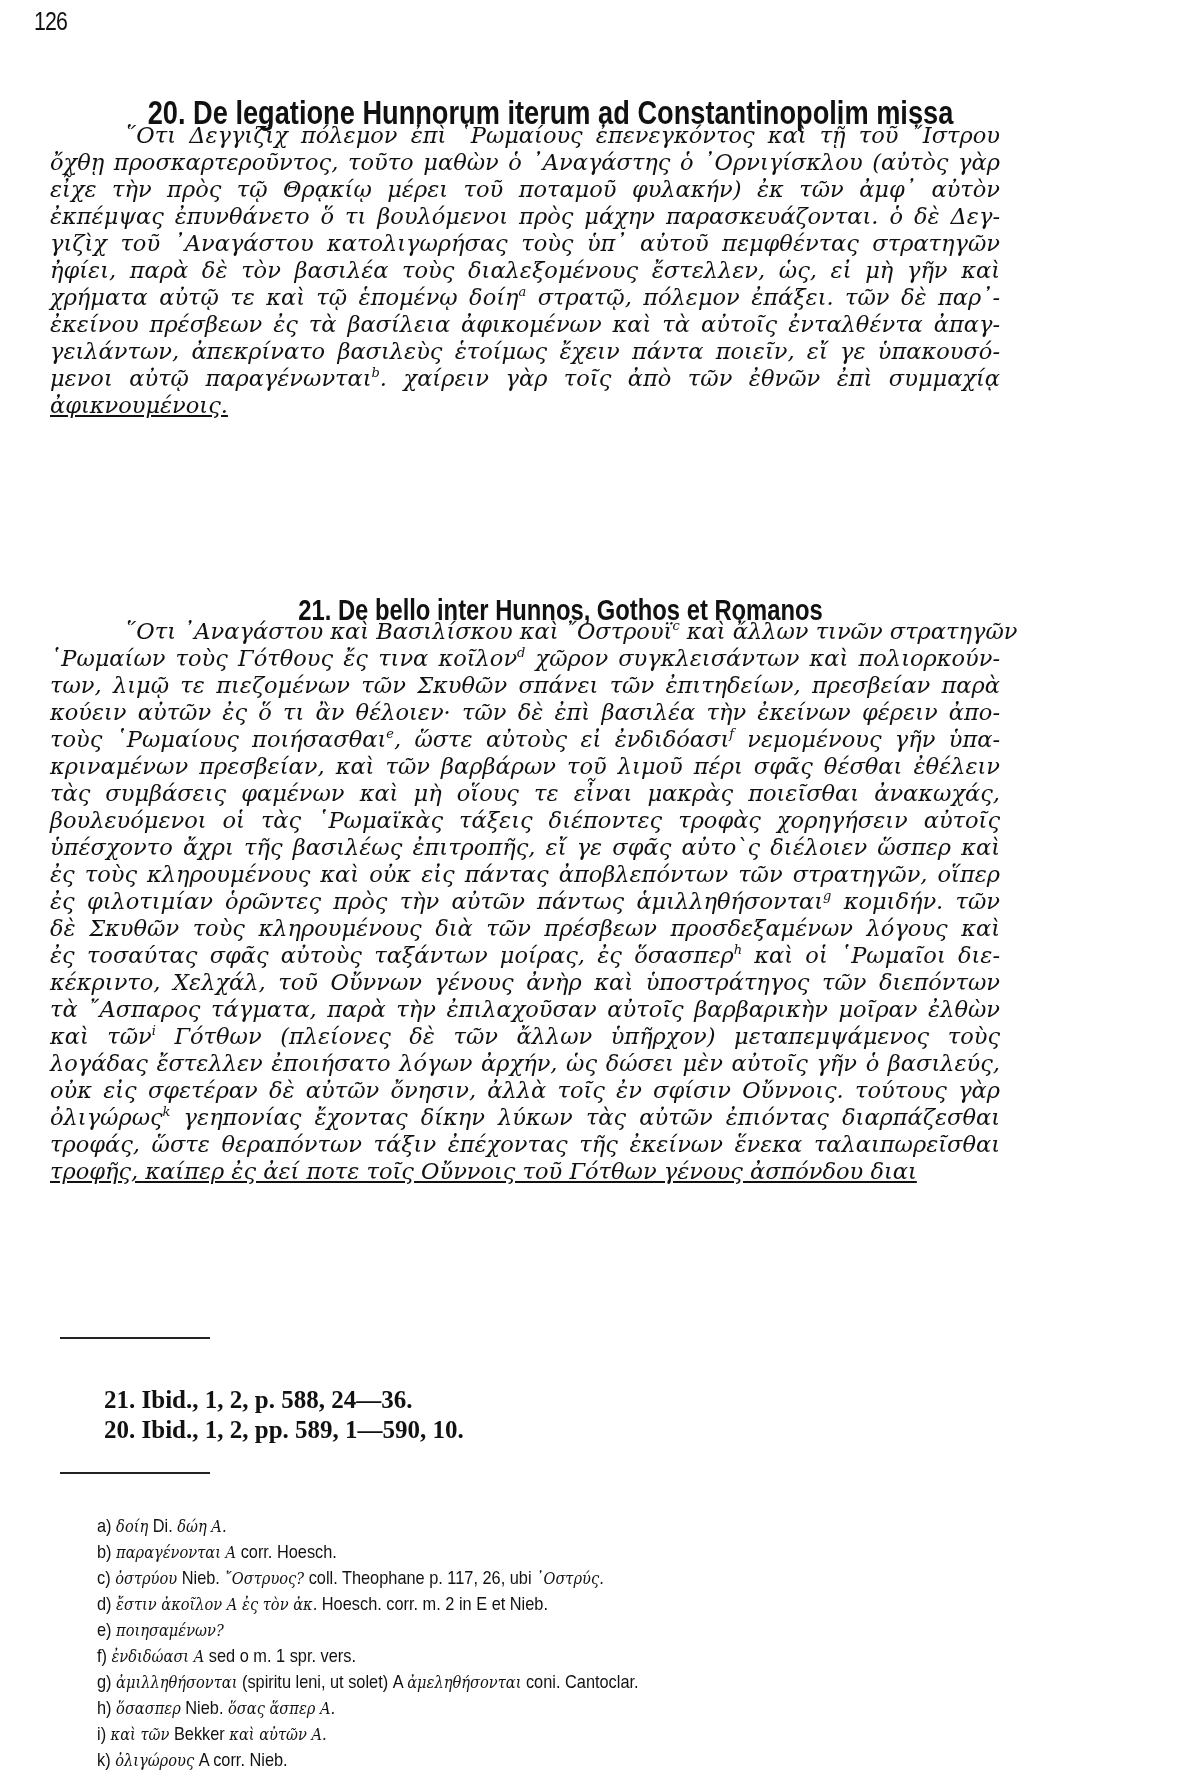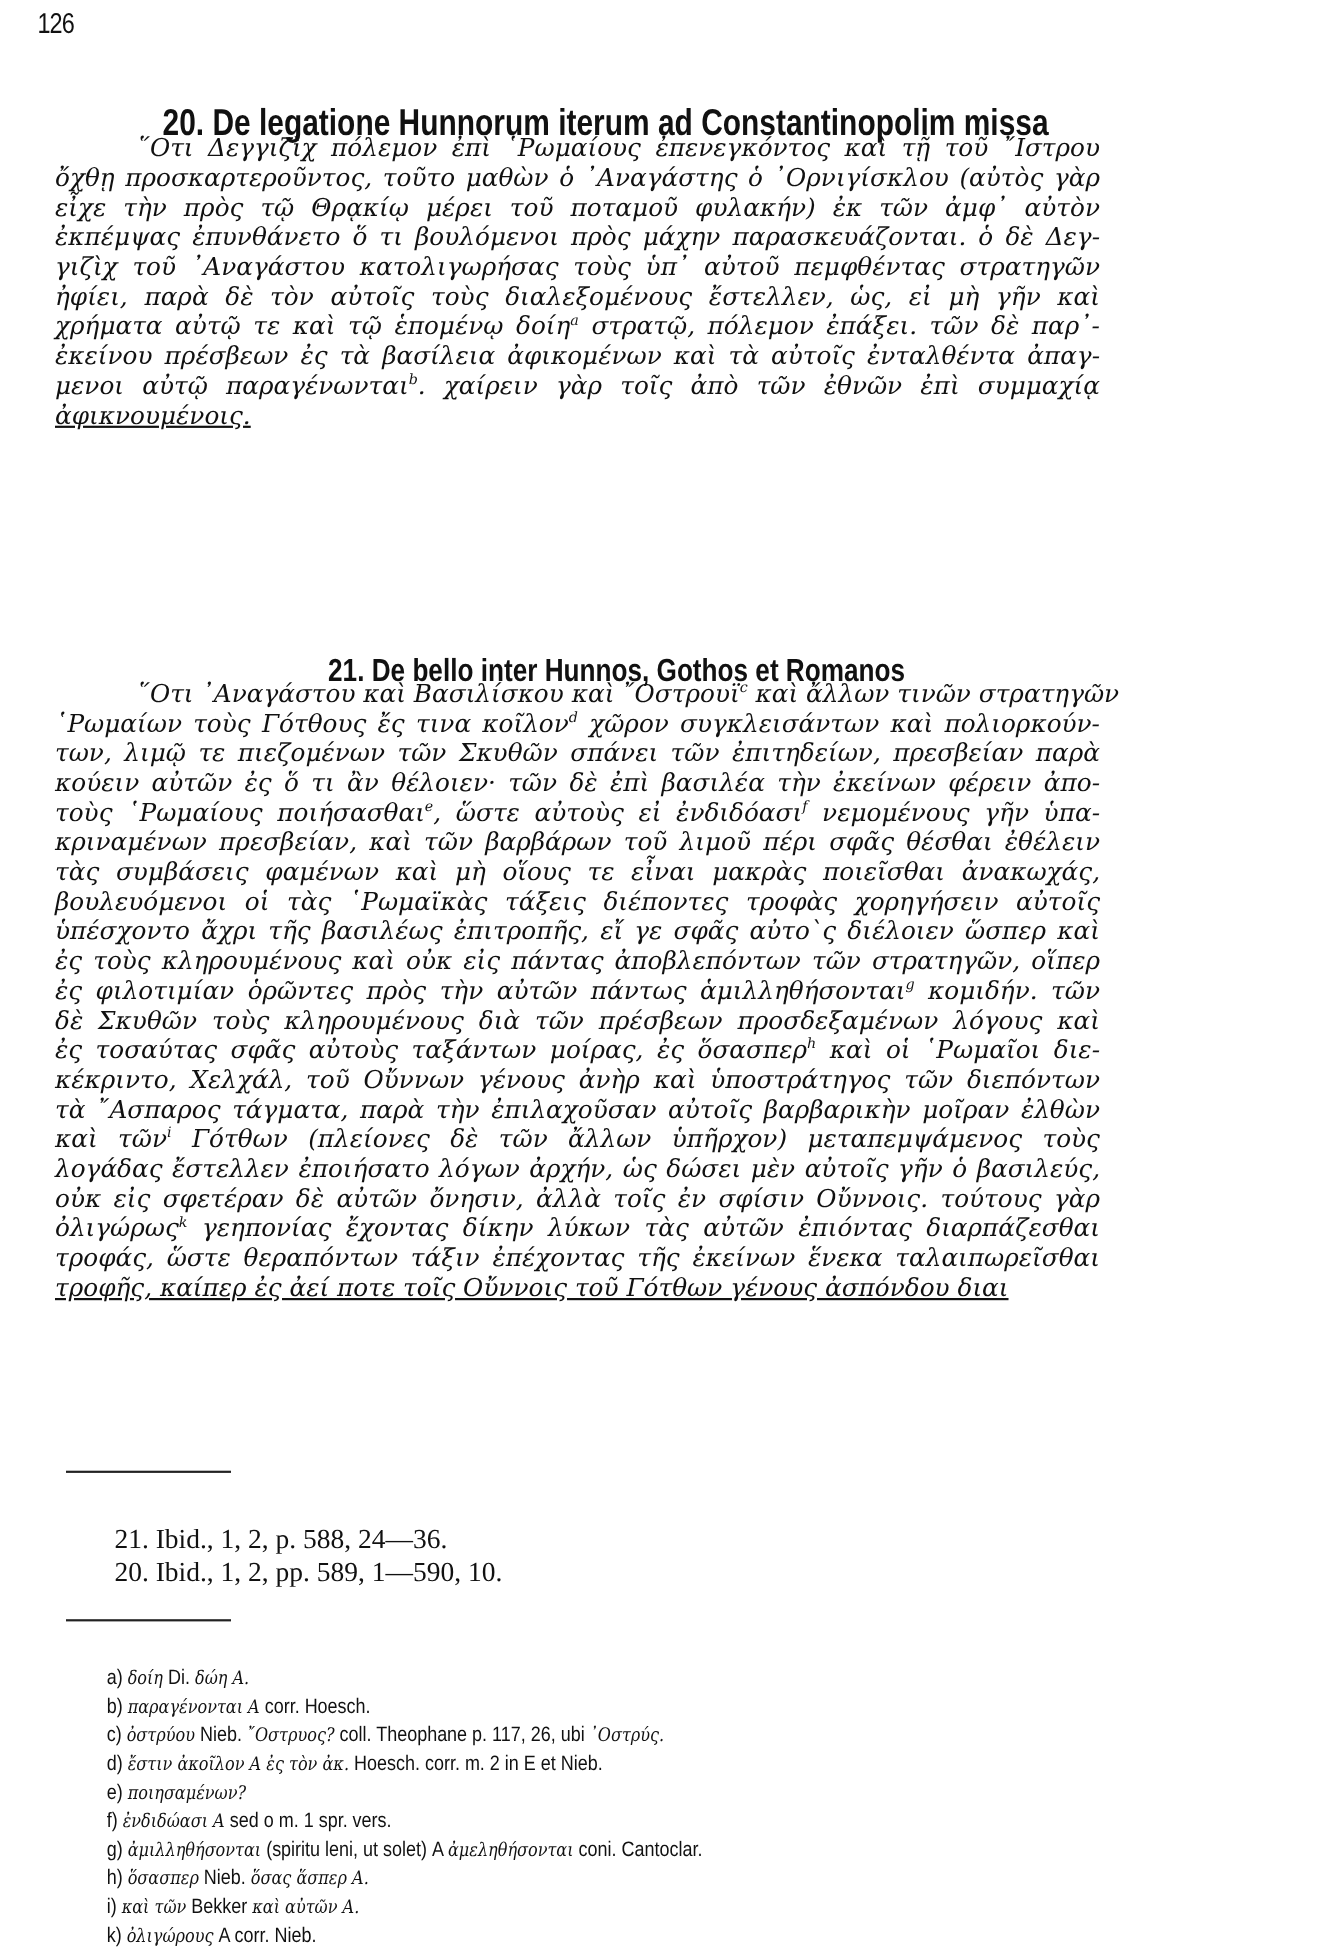--- a/index.html
+++ b/index.html
@@ -33,44 +33,45 @@
   .greek-21 { top: 618px; }
   sup { font-size: 13px; line-height: 0; vertical-align: 9px; font-style: italic; }
   .rule {
     position: absolute; left: 60px; width: 150px; height: 0;
     border-top: 2px solid #222;
   }
   .rule-1 { top: 1337px; }
   .rule-2 { top: 1472px; }
   .sources {
     position: absolute; left: 104px; top: 1385px;
-    font-family: "Liberation Serif", serif; font-size: 25px; line-height: 30px;
+    font-family: "Liberation Serif", serif; font-size: 25px; line-height: 30px; font-weight: bold;
   }
   .notes {
     position: absolute; left: 97px; top: 1513px;
     font-family: "Liberation Sans", sans-serif; font-size: 19px; line-height: 25px;
   }
   .notes .note { white-space: nowrap; transform: scaleX(0.86); transform-origin: left top; }
   .notes .g { font-family: "DejaVu Serif", serif; font-style: italic; font-size: 17px; }
 </style>
 </head>
 <body>
 
 <div class="page-number">126</div>
 
 <h1 class="heading heading-20">20. De legatione Hunnorum iterum ad Constantinopolim missa</h1>
 <div class="greek greek-20">
     <span class="ln indent">῞Οτι Δεγγιζὶχ πόλεμον ἐπὶ ῾Ρωμαίους ἐπενεγκόντος καὶ τῇ τοῦ ῎Ιστρου</span>
     <span class="ln">ὄχθῃ προσκαρτεροῦντος, τοῦτο μαθὼν ὁ ᾿Αναγάστης ὁ ᾿Ορνιγίσκλου (αὐτὸς γὰρ</span>
     <span class="ln">εἶχε τὴν πρὸς τῷ Θρᾳκίῳ μέρει τοῦ ποταμοῦ φυλακήν) ἐκ τῶν ἀμφ᾿ αὐτὸν</span>
     <span class="ln">ἐκπέμψας ἐπυνθάνετο ὅ τι βουλόμενοι πρὸς μάχην παρασκευάζονται. ὁ δὲ Δεγ-</span>
     <span class="ln">γιζὶχ τοῦ ᾿Αναγάστου κατολιγωρήσας τοὺς ὑπ᾿ αὐτοῦ πεμφθέντας στρατηγῶν</span>
-    <span class="ln">ἠφίει, παρὰ δὲ τὸν αὐτοῖς τοὺς διαλεξομένους ἔστελλεν, ὡς, εἰ μὴ γῆν καὶ</span>
+    <span class="ln">ἠφίει, παρὰ δὲ τὸν βασιλέα τοὺς διαλεξομένους ἔστελλεν, ὡς, εἰ μὴ γῆν καὶ</span>
     <span class="ln">χρήματα αὐτῷ τε καὶ τῷ ἑπομένῳ δοίη<sup>a</sup> στρατῷ, πόλεμον ἐπάξει. τῶν δὲ παρ᾿-</span>
     <span class="ln">ἐκείνου πρέσβεων ἐς τὰ βασίλεια ἀφικομένων καὶ τὰ αὐτοῖς ἐνταλθέντα ἀπαγ-</span>
+    <span class="ln">γειλάντων, ἀπεκρίνατο βασιλεὺς ἑτοίμως ἔχειν πάντα ποιεῖν, εἴ γε ὑπακουσό-</span>
     <span class="ln">μενοι αὐτῷ παραγένωνται<sup>b</sup>. χαίρειν γὰρ τοῖς ἀπὸ τῶν ἐθνῶν ἐπὶ συμμαχίᾳ</span>
     <span class="ln last">ἀφικνουμένοις.</span>
   </div>
 
 <h2 class="heading heading-21">21. De bello inter Hunnos, Gothos et Romanos</h2>
 <div class="greek greek-21">
     <span class="ln indent">῞Οτι ᾿Αναγάστου καὶ Βασιλίσκου καὶ ῎Οστρουϊ<sup>c</sup> καὶ ἄλλων τινῶν στρατηγῶν</span>
     <span class="ln">῾Ρωμαίων τοὺς Γότθους ἔς τινα κοῖλον<sup>d</sup> χῶρον συγκλεισάντων καὶ πολιορκούν-</span>
     <span class="ln">των, λιμῷ τε πιεζομένων τῶν Σκυθῶν σπάνει τῶν ἐπιτηδείων, πρεσβείαν παρὰ</span>
     <span class="ln">κούειν αὐτῶν ἐς ὅ τι ἂν θέλοιεν· τῶν δὲ ἐπὶ βασιλέα τὴν ἐκείνων φέρειν ἀπο-</span>

